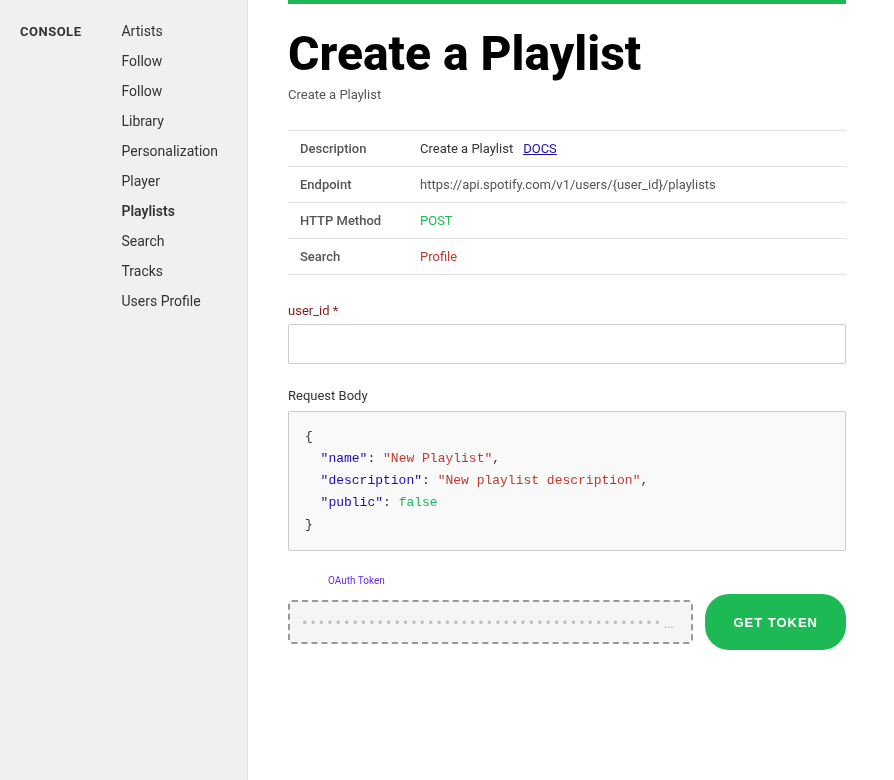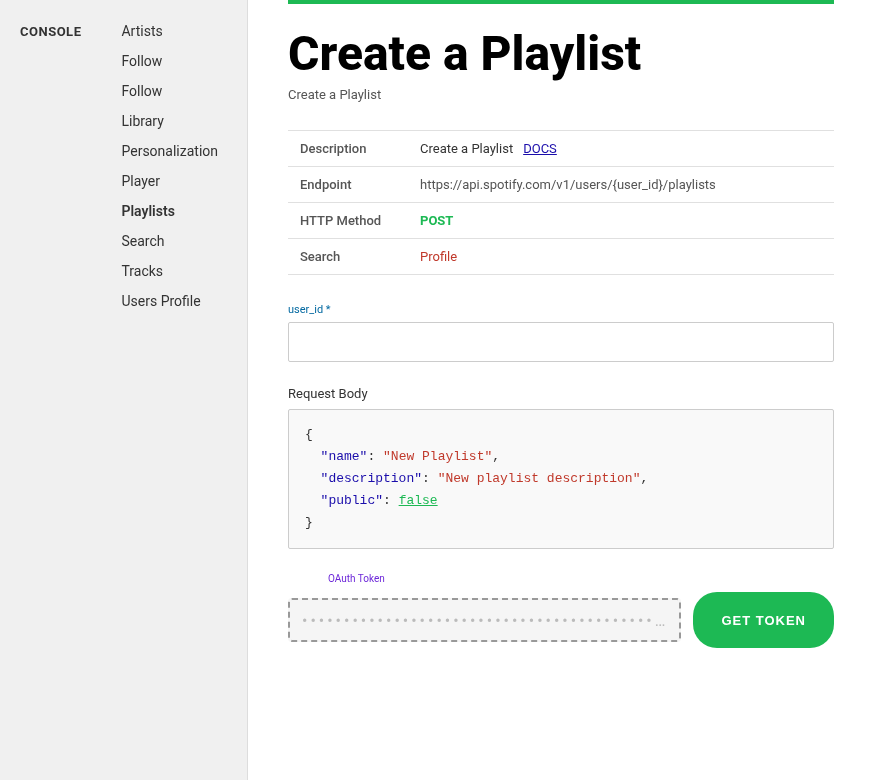--- a/index.html
+++ b/index.html
@@ -40,21 +40,21 @@
       text-decoration: none;
       display: block;
     }
     .sidebar-item.active {
       font-weight: 600;
     }
 
     
     .main {
       flex: 1;
-      padding: 0 60px 40px 40px;
+      padding: 0 48px 40px 40px;
       overflow-y: auto;
       height: 100%;
     }
 
     
     .top-bar {
       height: 4px;
       background: #1db954;
       width: 100%;
       margin-bottom: 0;
@@ -103,34 +103,34 @@
       color: #333;
     }
     .docs-link {
       color: #1a0dab;
       text-decoration: underline;
       margin-left: 10px;
       font-size: 13px;
     }
     .method-post {
       color: #1db954;
-      font-weight: 700;
+      font-weight: 400;
     }
     .oauth-required {
       color: #c0392b;
     }
     .endpoint-url {
       color: #555;
       font-size: 13px;
     }
 
     
     .field-label {
-      font-size: 11px;
-      color: #0369a1;
+      font-size: 13px;
+      color: #7f1d1d;
       margin-bottom: 6px;
       font-weight: 400;
     }
     .text-input {
       width: 100%;
       height: 40px;
       border: 1px solid #ccc;
       border-radius: 2px;
       padding: 0 10px;
       font-size: 13px;
@@ -150,21 +150,21 @@
       border-radius: 2px;
       background: #f9f9f9;
       padding: 14px 16px;
       font-family: 'Courier New', Courier, monospace;
       font-size: 13px;
       line-height: 1.7;
       color: #333;
     }
     .code-key { color: #1a0dab; }
     .code-string { color: #c0392b; }
-    .code-bool { color: #1db954; text-decoration: underline; }
+    .code-bool { color: #1db954; }
     .code-brace { color: #333; }
 
     
     .oauth-section {
       margin-top: 24px;
     }
     .oauth-label {
       font-size: 10px;
       color: #6d28d9;
       margin-bottom: 8px;

